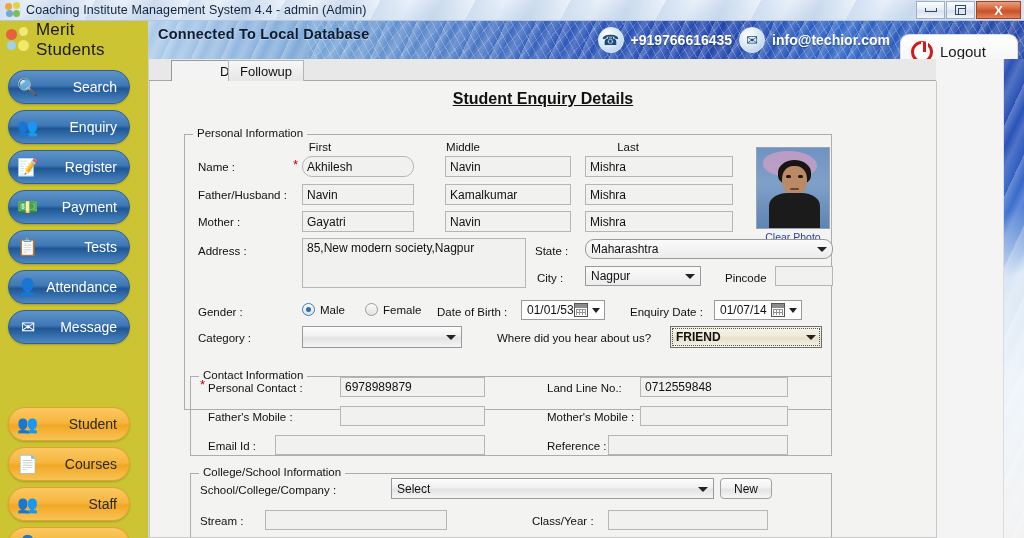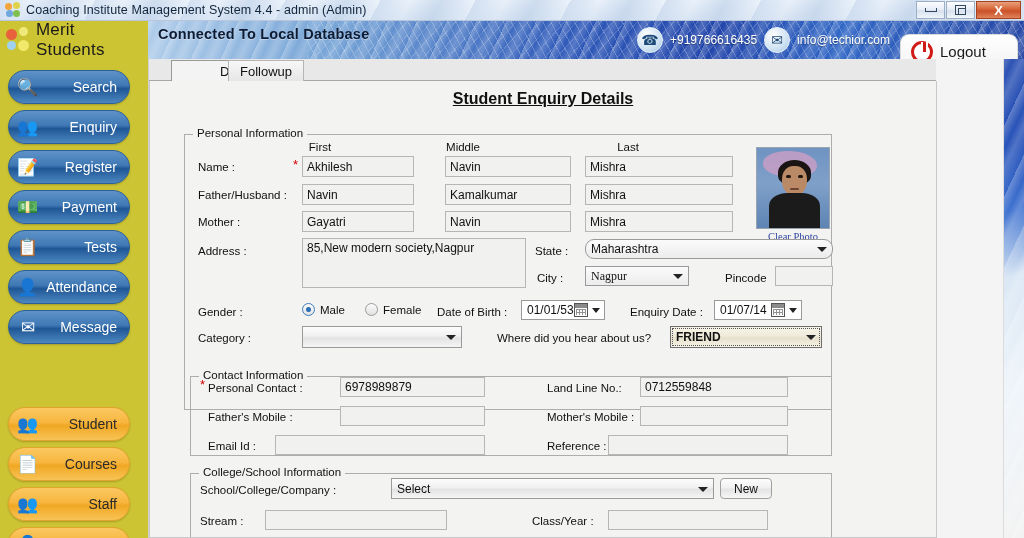--- a/index.html
+++ b/index.html
@@ -87,21 +87,21 @@
     letter-spacing: .2px; text-shadow: 0 1px 0 rgba(255,255,255,.35);
   }
   .contact-row { position: absolute; right: 130px; top: 6px; display: flex; align-items: center; gap: 7px; z-index: 4;}
   .circ-icon {
     width: 26px; height: 26px; border-radius: 50%;
     background: radial-gradient(circle at 35% 30%, #ffffff, #cfe2f2 60%, #9fc3e0);
     border: 1px solid #e8f2fb;
     display: flex; align-items: center; justify-content: center;
     color: #1c4a78; font-size: 14px; line-height: 1;
   }
-  .contact-txt { color: #fff; font-size: 12px; font-weight: 400; text-shadow: 0 1px 1px rgba(0,0,0,.35); }
+  .contact-txt { color: #fff; font-size: 14px; font-weight: 700; text-shadow: 0 1px 1px rgba(0,0,0,.35); }
   .contact-txt.mail { margin-right: 4px; }
   .logout-box {
     position: absolute; right: 6px; top: 13px; z-index: 5;
     width: 118px; height: 34px;
     background: linear-gradient(to bottom,#ffffff,#f3f3f3);
     border: 1px solid #dcdcdc; border-bottom: none;
     border-radius: 9px 9px 0 0;
     display: flex; align-items: center; gap: 7px; padding-left: 10px;
   }
   .power-icon {
@@ -290,21 +290,21 @@
   .photo-bg { position: absolute; inset: 0; background: linear-gradient(to bottom,#6f93c2 0%, #7fa0c8 45%, #5d84b4 100%); }
   .photo-blob { position:absolute; left: 6px; top: 3px; width: 54px; height: 26px; background: #c79ec4; border-radius: 50% 60% 45% 55%; opacity:.85; }
   .ph-hair { position: absolute; left: 21px; top: 12px; width: 33px; height: 25px; background: #1a1512; border-radius: 50% 50% 38% 38%; }
   .ph-face { position: absolute; left: 25px; top: 18px; width: 25px; height: 30px; background: #b98a65; border-radius: 44% 44% 50% 50%; }
   .ph-eye  { position: absolute; top: 27px; width: 5px; height: 3px; background: #201510; border-radius: 2px; }
   .ph-eye.l { left: 29px; } .ph-eye.r { left: 41px; }
   .ph-mouth{ position: absolute; left: 33px; top: 40px; width: 9px; height: 2px; background: #6d4432; border-radius:2px;}
   .ph-body { position: absolute; left: 12px; top: 45px; width: 51px; height: 36px; background: #1b1b1b; border-radius: 36% 36% 0 0; }
   .clear-photo {
     position: absolute; left: 754px; top: 210px; width: 74px;
-    text-align: center; font-size: 10.5px; color: #2b3fa0; cursor: pointer; font-family: Liberation Serif, serif;
+    text-align: center; font-size: 10.5px; color: #2b3fa0; cursor: pointer;
   }
 
   .right-strip {
     position: absolute; left: 936px; top: 59px; width: 88px; height: 479px;
     background:
       repeating-linear-gradient(115deg, rgba(255,255,255,.28) 0px, rgba(255,255,255,.02) 10px, rgba(255,255,255,.20) 18px, rgba(255,255,255,.01) 30px),
       linear-gradient(160deg, #2b4fb0 0%, #2450b8 22%, #3b6fcf 35%, #d8e6f4 48%, #eef4fa 70%, #f2f2f2 100%);
   }
   .right-white { position: absolute; left: 936px; top: 59px; width: 68px; height: 479px; background: #f4f4f4; border-right:1px solid #dcdcdc; }
 </style>
@@ -424,21 +424,21 @@
       <div class="gbox" style="left:34px; top:53px; width:648px; height:276px;">
         <span class="legend">Personal Information</span>
       </div>
 
       <div class="lbl center" style="left:110px; top:60px; width:120px;">First</div>
       <div class="lbl center" style="left:253px; top:60px; width:120px;">Middle</div>
       <div class="lbl center" style="left:418px; top:60px; width:120px;">Last</div>
 
       <div class="lbl" style="left:48px; top:80px;">Name :</div>
       <span class="req" style="left:143px; top:77px;">*</span>
-      <input class="tf" style="left: 152px; top: 75px; width: 112px; height: 21px;" value="Akhilesh">
+      <input class="tf" style="left: 152px; top: 75px; width: 112px; height: 21px; border-radius: 10px;" value="Akhilesh">
       <input class="tf" style="left: 295px; top: 75px; width: 126px; height: 21px;" value="Navin">
       <input class="tf" style="left: 435px; top: 75px; width: 148px; height: 21px;" value="Mishra">
 
       <div class="lbl" style="left:48px; top:108px;">Father/Husband :</div>
       <input class="tf" style="left: 152px; top: 103px; width: 112px; height: 21px;" value="Navin">
       <input class="tf" style="left: 295px; top: 103px; width: 126px; height: 21px;" value="Kamalkumar">
       <input class="tf" style="left: 435px; top: 103px; width: 148px; height: 21px;" value="Mishra">
 
       <div class="lbl" style="left:48px; top:135px;">Mother :</div>
       <input class="tf" style="left: 152px; top: 130px; width: 112px; height: 21px;" value="Gayatri">
@@ -460,21 +460,21 @@
       <div class="lbl" style="left:48px; top:164px;">Address :</div>
       <textarea class="ta" style="left: 152px; top: 157px; width: 224px; height: 50px;">85,New modern society,Nagpur</textarea>
 
       <div class="lbl" style="left:385px; top:164px;">State :</div>
       <div class="combo flat" style="left:435px; top:158px; width:248px;border-radius:9px;">
         <span>Maharashtra</span>
         <span class="arrow"></span>
       </div>
 
       <div class="lbl" style="left:387px; top:191px;">City :</div>
-      <div class="combo flat" style="left:435px; top:185px; width:104px;font-family:Liberation Serif, serif;">
+      <div class="combo flat" style="left:435px; top:185px; width:116px;">
         <span>Nagpur</span>
         <span class="arrow"></span>
       </div>
       <div class="lbl" style="left:575px; top:191px;">Pincode</div>
       <input class="tf empty" style="left: 625px; top: 185px; width: 58px; height: 20px;" value="">
 
       <div class="lbl" style="left:48px; top:225px;">Gender :</div>
       <div class="radio on" style="left:152px; top:222px;">
         <span class="dot"></span>
         <span>Male</span>

